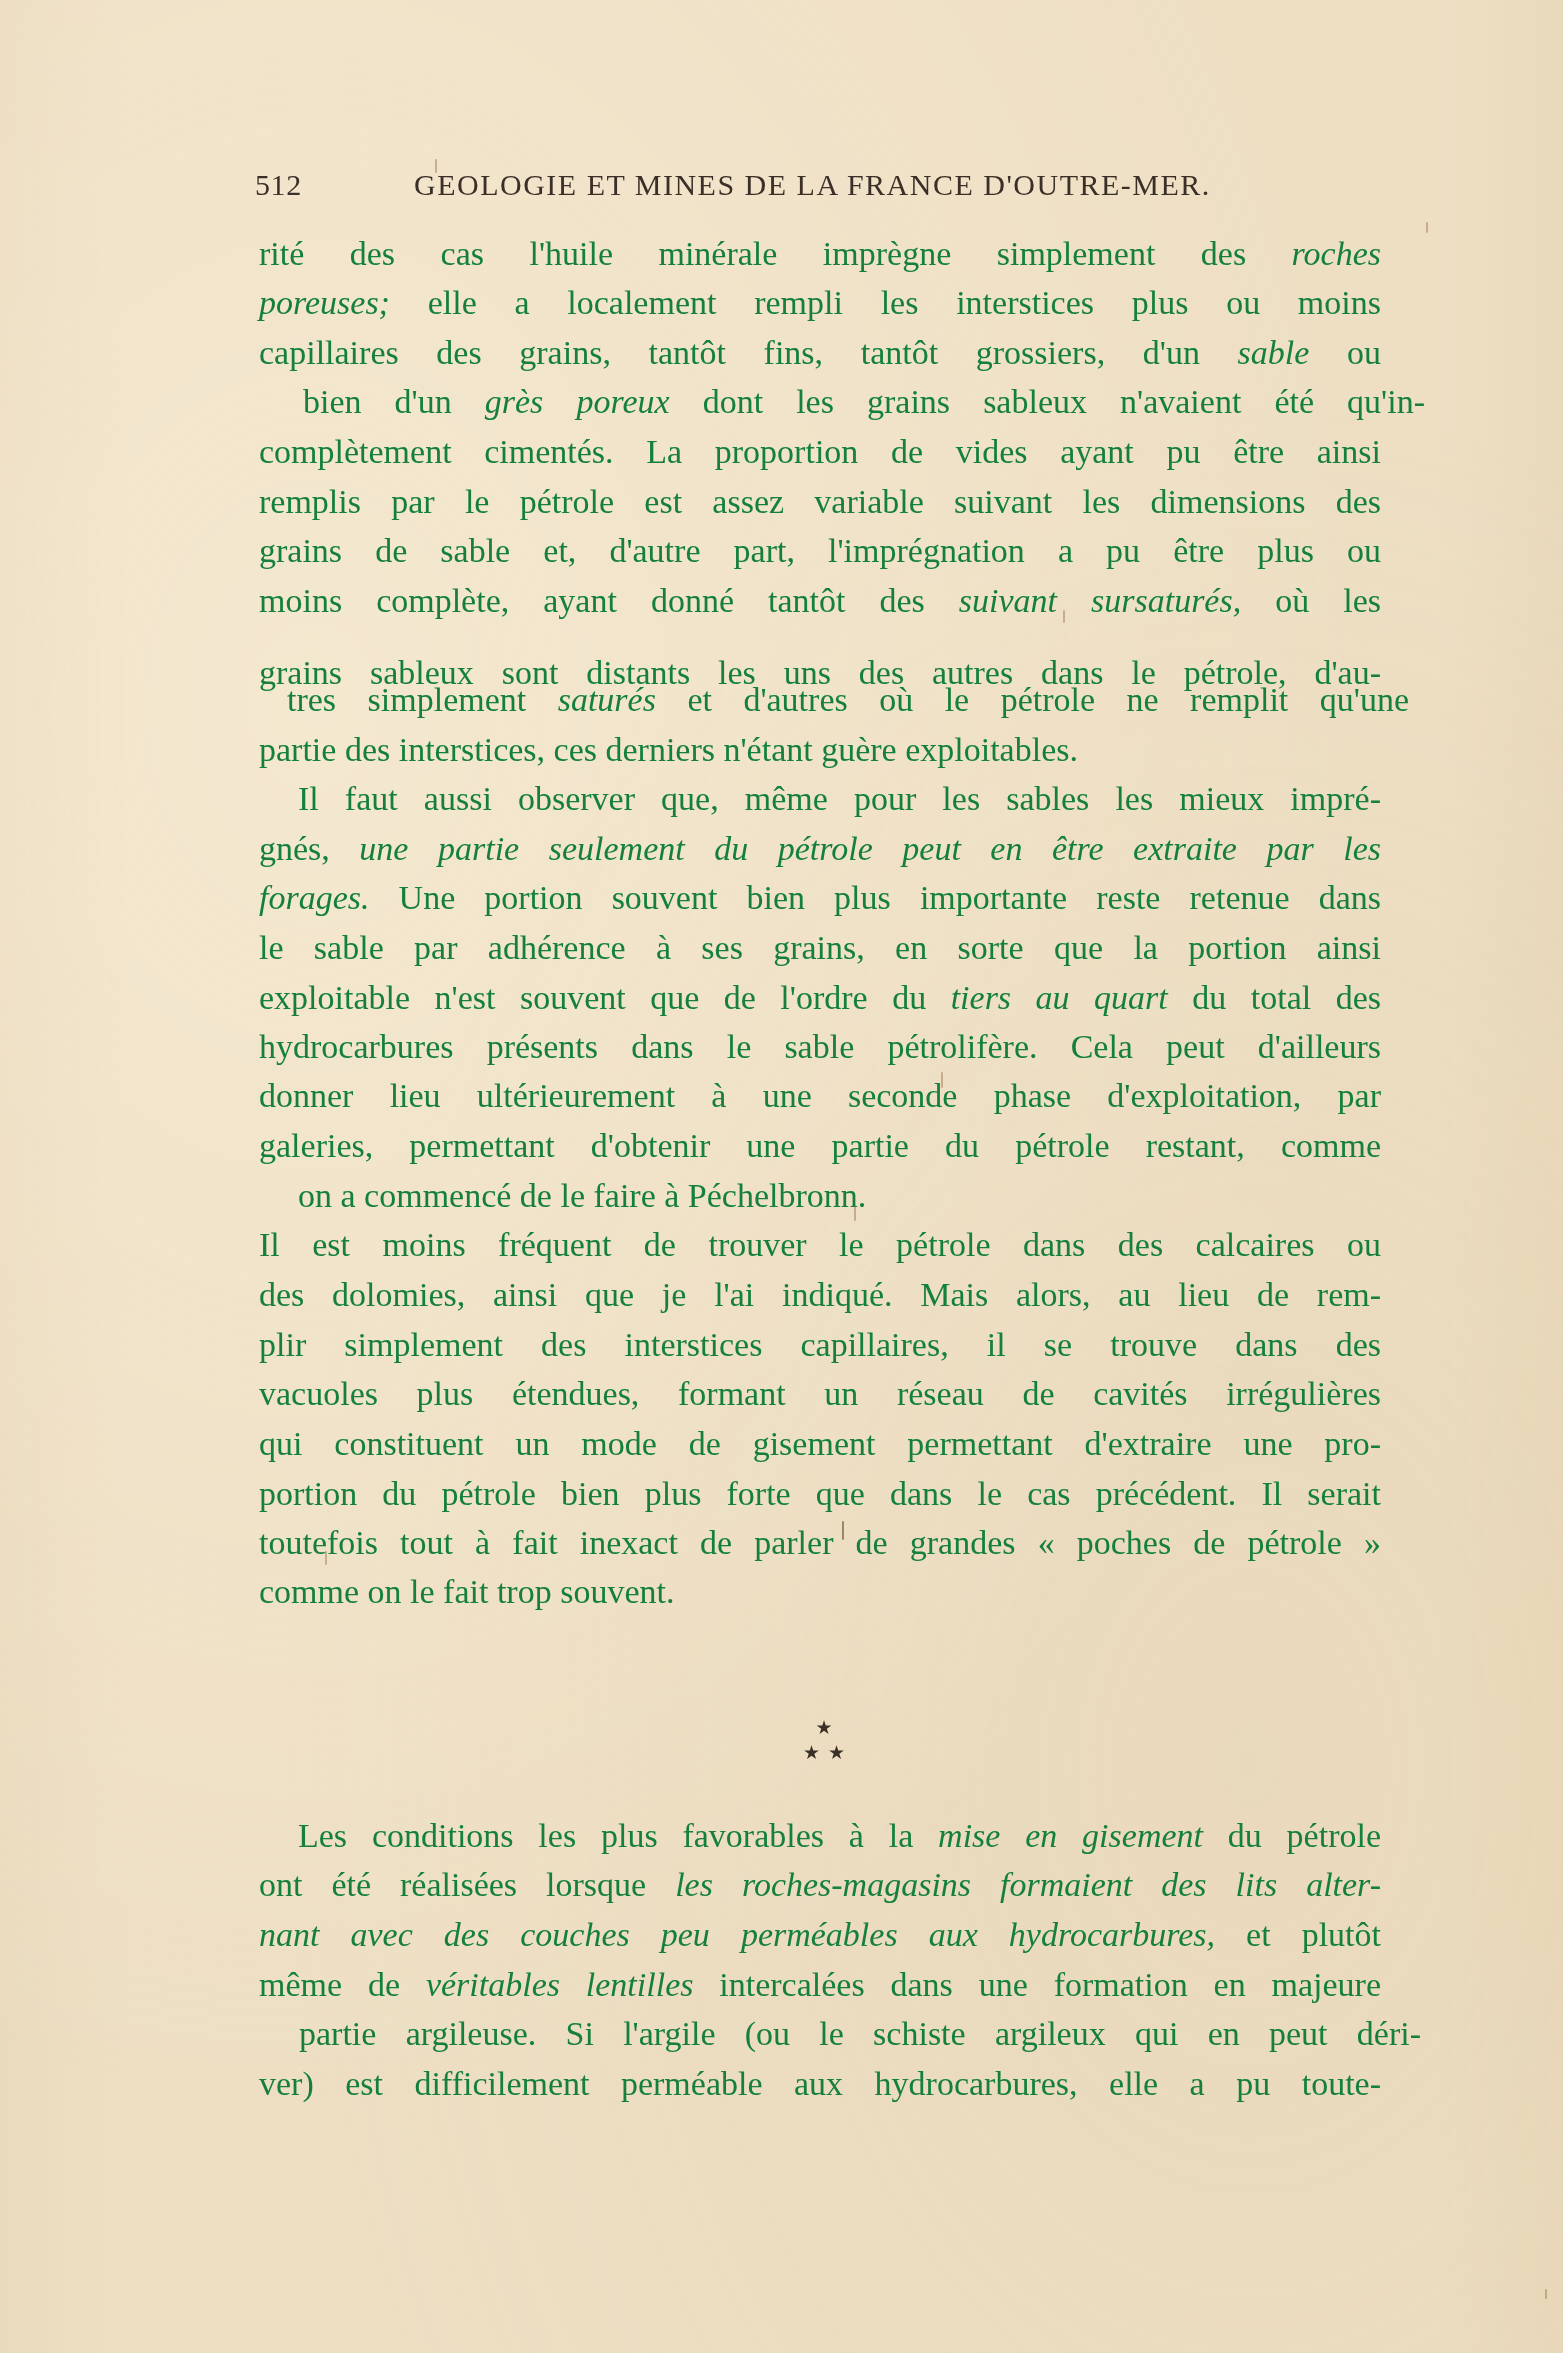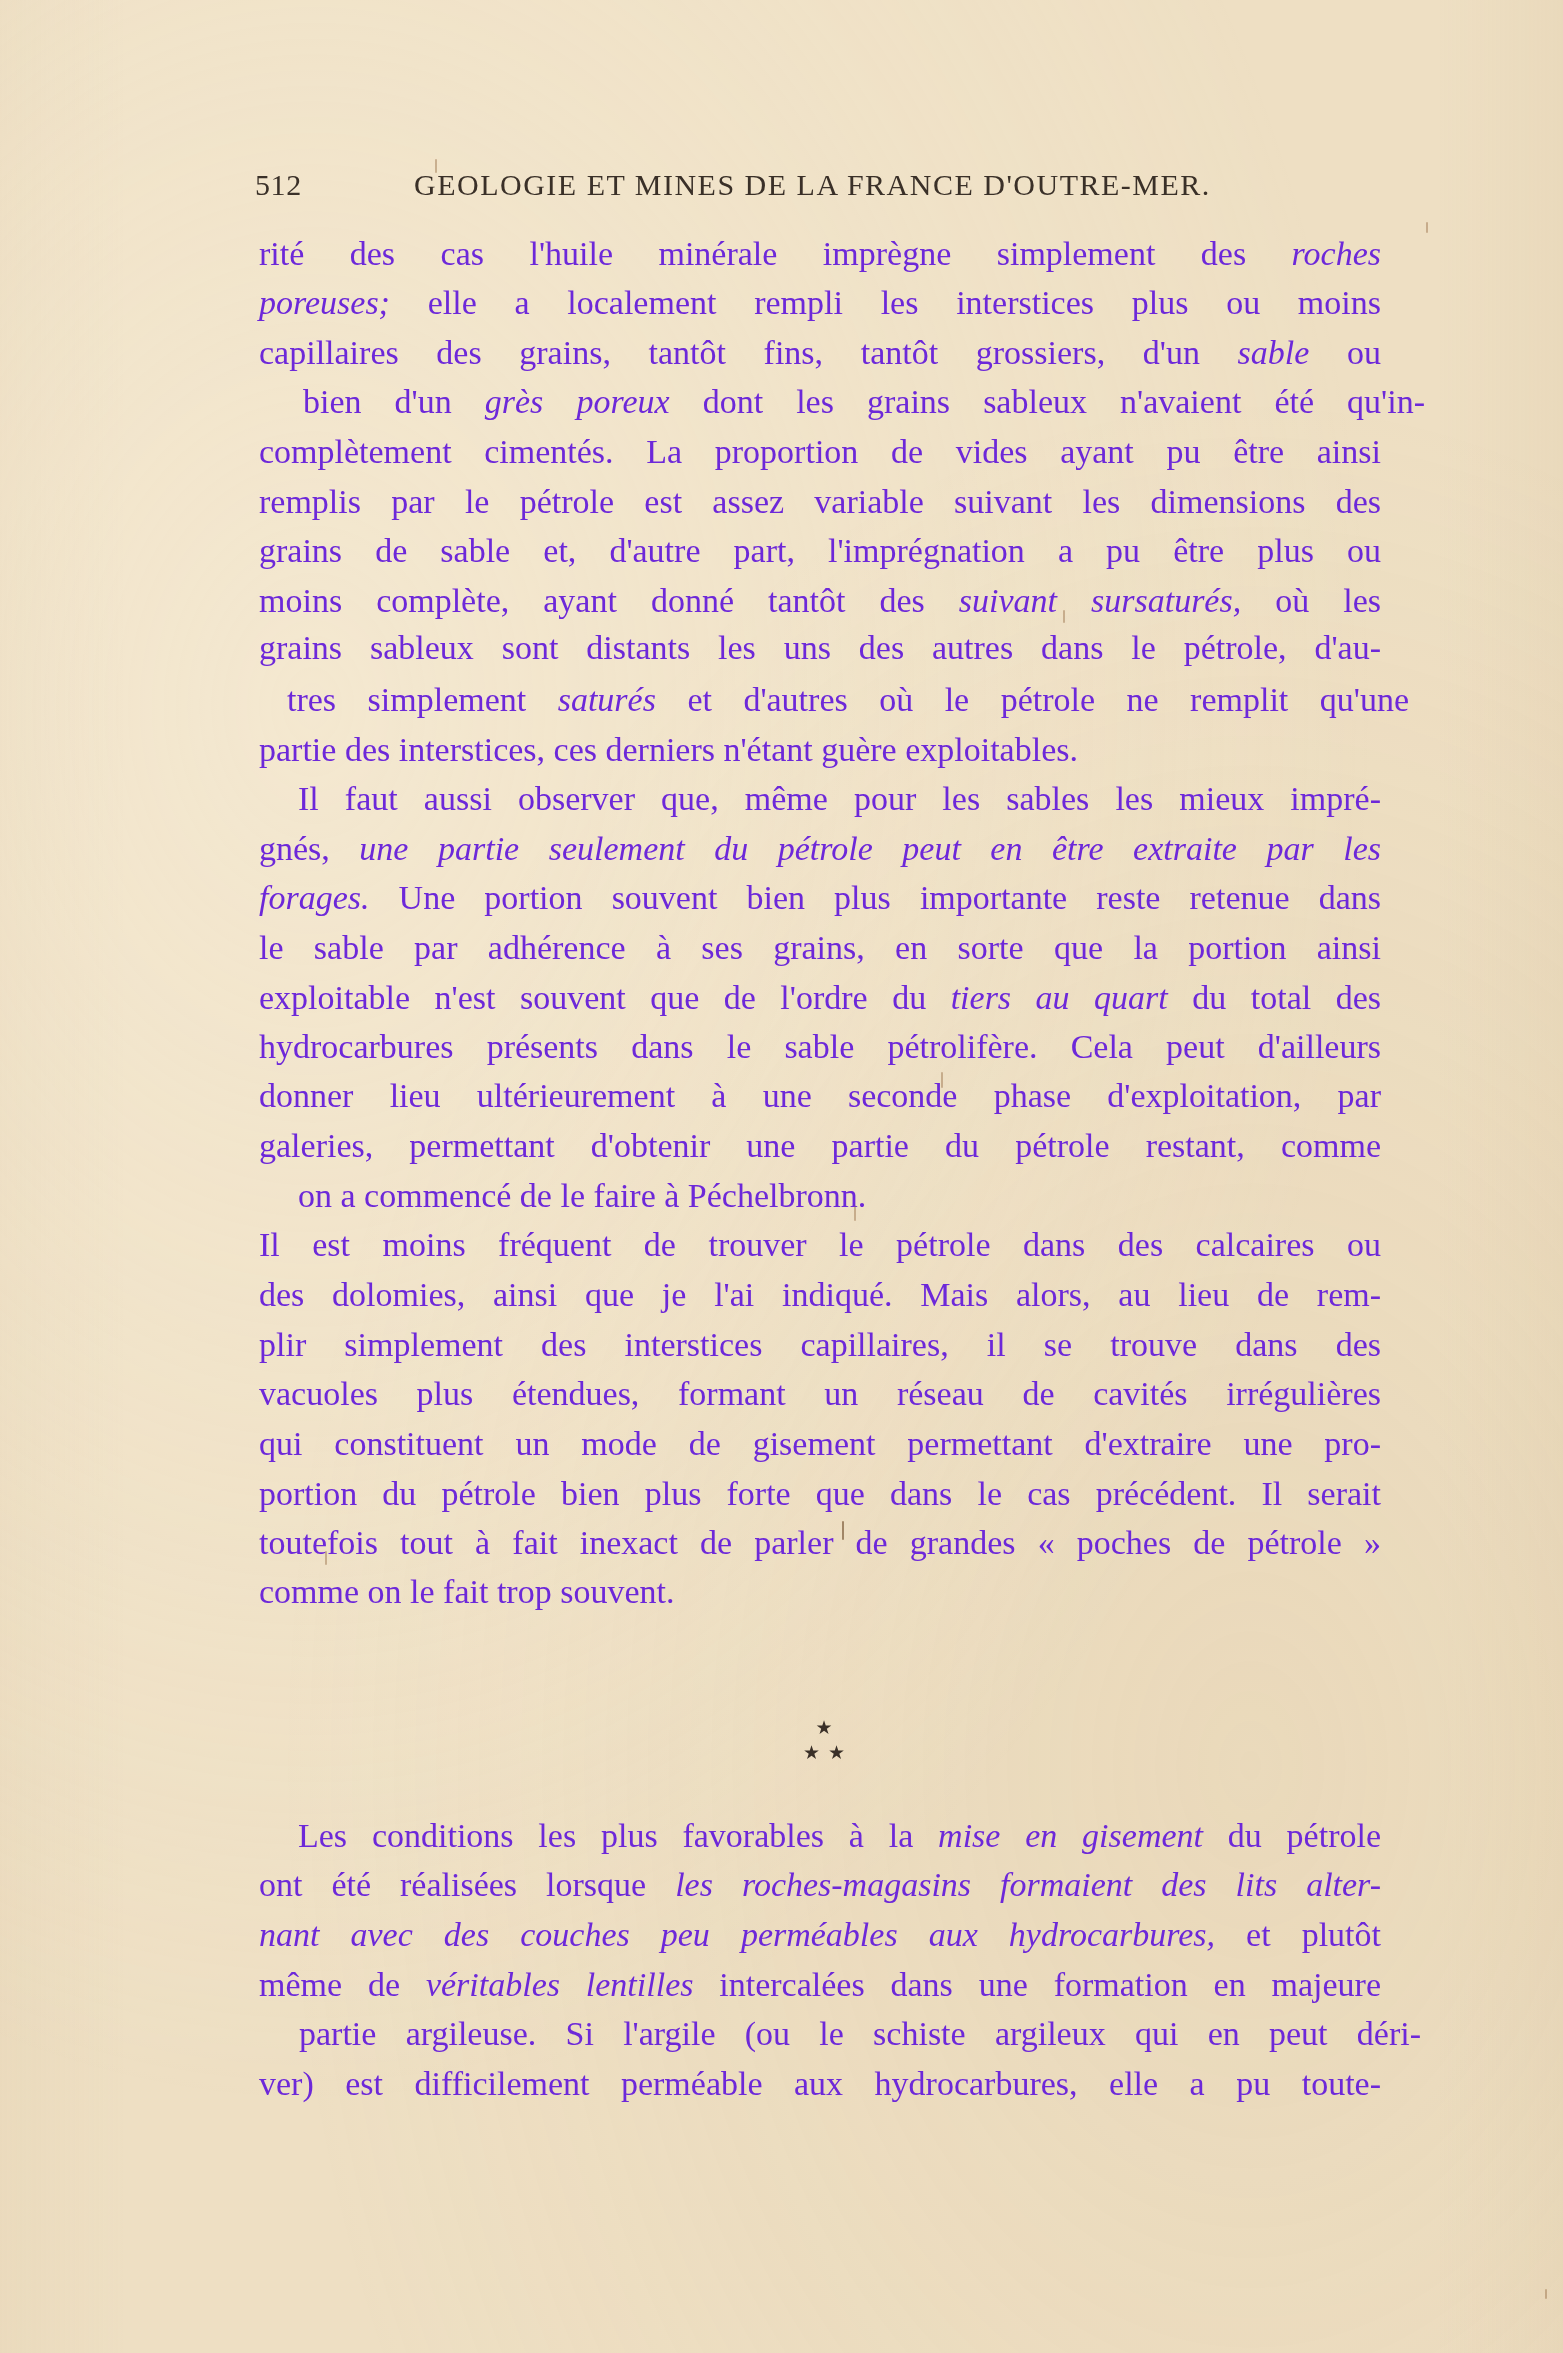--- a/index.html
+++ b/index.html
@@ -21,21 +21,21 @@
     white-space: nowrap;
   }
   .running-head .folio { position: absolute; left: 0; top: 0; }
   .running-head .title { position: absolute; left: 159px; top: 0; letter-spacing: 1.5px; }
   .line {
     position: absolute; left: 259px; width: 1122px;
     font-family: "Liberation Serif", serif;
     font-size: 34px; line-height: 41px; height: 41px;
     text-align: justify; text-align-last: justify;
     white-space: nowrap; overflow: visible;
-    color: #6d28d9;
+    color: #15803d;
   }
   .line.indent { left: 298px; width: 1083px; }
   .line.last { text-align-last: left; }
   .line i { font-style: italic; }
   .line span { white-space: pre-wrap; }
   .asterism { position: absolute; left: 798px; top: 1718px; width: 50px; height: 50px; }
   .asterism .star { position: absolute; font-size: 19px; line-height: 19px; color: #3a3028; }
   .speck { position: absolute; width: 1.9px; border-radius: 1.3px; background: rgba(150,110,70,0.45); }
 </style>
 </head>
@@ -49,21 +49,21 @@
 
   <div id="section1">
       <div class="line" style="top: 233px;"><span>rité des cas l'huile minérale imprègne simplement des </span><i>roches</i></div>
       <div class="line" style="top: 282px;"><i>poreuses;</i><span> elle a localement rempli les interstices plus ou moins</span></div>
       <div class="line" style="top: 332px;"><span>capillaires des grains, tantôt fins, tantôt grossiers, d'un </span><i>sable</i><span> ou</span></div>
       <div class="line" style="top: 381px; margin-left: 44px;"><span>bien d'un </span><i>grès poreux</i><span> dont les grains sableux n'avaient été qu'in-</span></div>
       <div class="line" style="top: 431px;"><span>complètement cimentés. La proportion de vides ayant pu être ainsi</span></div>
       <div class="line" style="top: 481px;"><span>remplis par le pétrole est assez variable suivant les dimensions des</span></div>
       <div class="line" style="top: 530px;"><span>grains de sable et, d'autre part, l'imprégnation a pu être plus ou</span></div>
       <div class="line" style="top: 580px;"><span>moins complète, ayant donné tantôt des </span><i>suivant sursaturés,</i><span> où les</span></div>
-      <div class="line" style="top: 627px;"><span>grains sableux sont distants les uns des autres dans le pétrole, d'au-</span></div>
+      <div class="line" style="top: 652px;"><span>grains sableux sont distants les uns des autres dans le pétrole, d'au-</span></div>
       <div class="line" style="top: 679px; margin-left: 28px;"><span>tres simplement </span><i>saturés</i><span> et d'autres où le pétrole ne remplit qu'une</span></div>
       <div class="line last" style="top: 729px;"><span>partie des interstices, ces derniers n'étant guère exploitables.</span></div>
       <div class="line indent" style="top: 778px;"><span>Il faut aussi observer que, même pour les sables les mieux impré-</span></div>
       <div class="line" style="top: 828px;"><span>gnés, </span><i>une partie seulement du pétrole peut en être extraite par les</i></div>
       <div class="line" style="top: 877px;"><i>forages.</i><span> Une portion souvent bien plus importante reste retenue dans</span></div>
       <div class="line" style="top: 927px;"><span>le sable par adhérence à ses grains, en sorte que la portion ainsi</span></div>
       <div class="line" style="top: 977px;"><span>exploitable n'est souvent que de l'ordre du </span><i>tiers au quart</i><span> du total des</span></div>
       <div class="line" style="top: 1026px;"><span>hydrocarbures présents dans le sable pétrolifère. Cela peut d'ailleurs</span></div>
       <div class="line" style="top: 1075px;"><span>donner lieu ultérieurement à une seconde phase d'exploitation, par</span></div>
       <div class="line" style="top: 1125px;"><span>galeries, permettant d'obtenir une partie du pétrole restant, comme</span></div>

